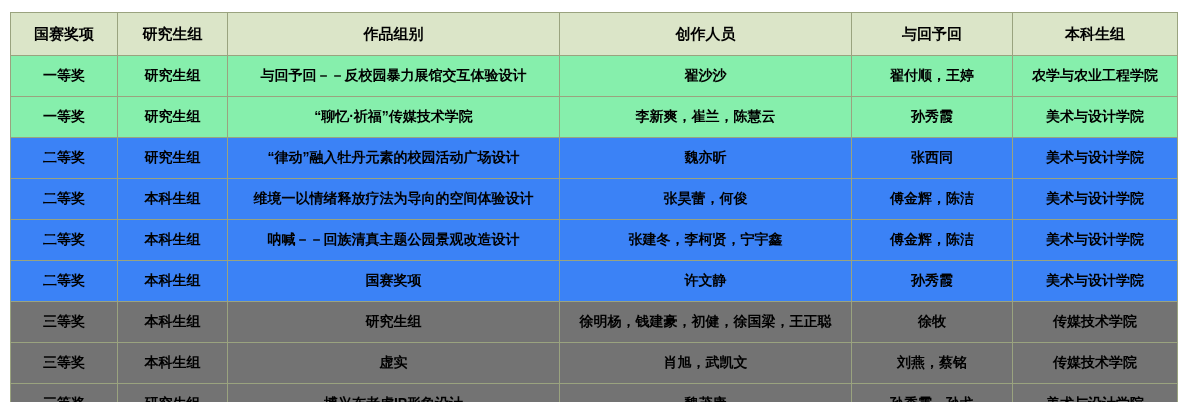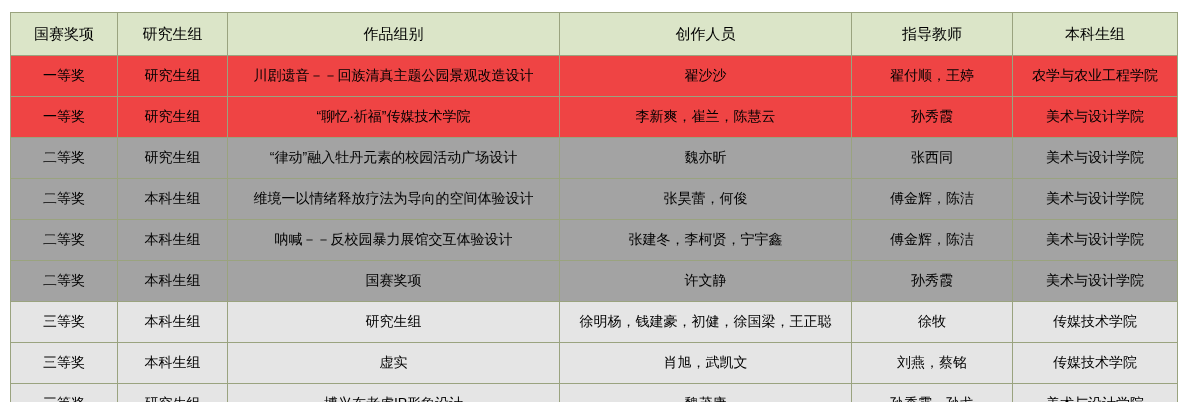--- a/index.html
+++ b/index.html
@@ -23,34 +23,34 @@
     table-layout: fixed;
   }
   table.awards td, table.awards th {
     border: 1px solid #9aa37f;
     text-align: center;
     vertical-align: middle;
     font-size: 14px;
     color: #000000;
     height: 36px;
     padding: 2px 0;
-    font-weight: normal;
+    font-weight: bold;
     white-space: nowrap;
     overflow: hidden;
   }
   table.awards thead th {
     background: #dbe5c8;
     font-size: 15px;
     height: 38px;
     border: 1px solid #9aa37f;
   }
   
-  tr.tint-peach td { background: #ef4444; }
-  tr.tint-lavender td { background: #a3a3a3; }
-  tr.tint-blue td { background: #e5e5e5; }
+  tr.tint-peach td { background: #86efac; }
+  tr.tint-lavender td { background: #3b82f6; }
+  tr.tint-blue td { background: #737373; }
 
   
   col.c0 { width: 107px; }
   col.c1 { width: 110px; }
   col.c2 { width: 332px; }
   col.c3 { width: 292px; }
   col.c4 { width: 161px; }
   col.c5 { width: 165px; }
 </style>
 </head>
@@ -65,29 +65,29 @@
         <col class="c3">
         <col class="c4">
         <col class="c5">
     </colgroup>
     <thead>
       <tr>
         <th>国赛奖项</th>
         <th>研究生组</th>
         <th>作品组别</th>
         <th>创作人员</th>
-        <th>指导教师</th>
+        <th>与回予回</th>
         <th>本科生组</th>
       </tr>
     </thead>
     <tbody>
       <tr class="tint-peach">
         <td>一等奖</td>
         <td>研究生组</td>
-        <td>川剧遗音－－回族清真主题公园景观改造设计</td>
+        <td>与回予回－－反校园暴力展馆交互体验设计</td>
         <td>翟沙沙</td>
         <td>翟付顺，王婷</td>
         <td>农学与农业工程学院</td>
       </tr>
       <tr class="tint-peach">
         <td>一等奖</td>
         <td>研究生组</td>
         <td>“聊忆·祈福”传媒技术学院</td>
         <td>李新爽，崔兰，陈慧云</td>
         <td>孙秀霞</td>
@@ -105,21 +105,21 @@
         <td>二等奖</td>
         <td>本科生组</td>
         <td>维境一以情绪释放疗法为导向的空间体验设计</td>
         <td>张昊蕾，何俊</td>
         <td>傅金辉，陈洁</td>
         <td>美术与设计学院</td>
       </tr>
       <tr class="tint-lavender">
         <td>二等奖</td>
         <td>本科生组</td>
-        <td>呐喊－－反校园暴力展馆交互体验设计</td>
+        <td>呐喊－－回族清真主题公园景观改造设计</td>
         <td>张建冬，李柯贤，宁宇鑫</td>
         <td>傅金辉，陈洁</td>
         <td>美术与设计学院</td>
       </tr>
       <tr class="tint-lavender">
         <td>二等奖</td>
         <td>本科生组</td>
         <td>国赛奖项</td>
         <td>许文静</td>
         <td>孙秀霞</td>

